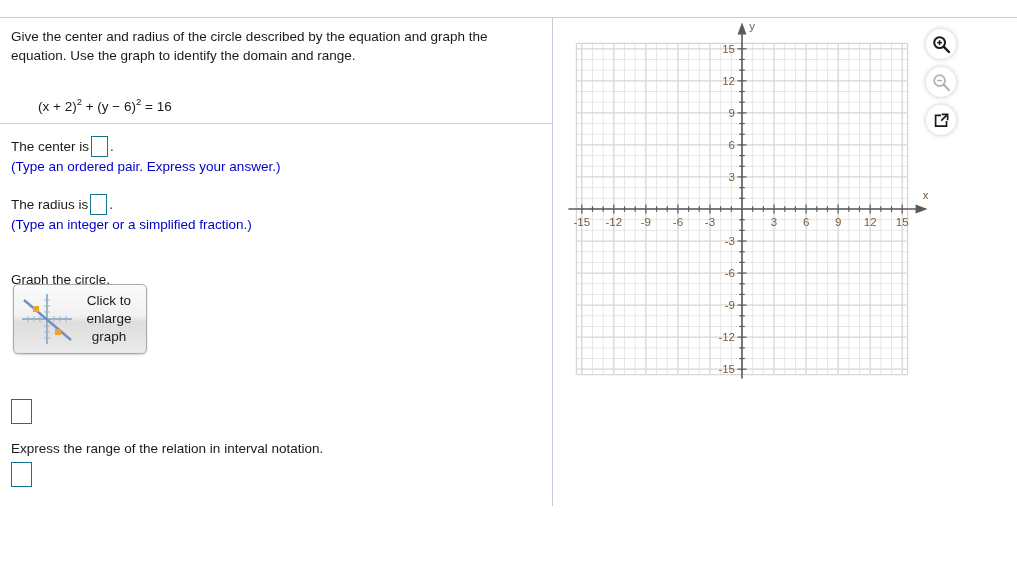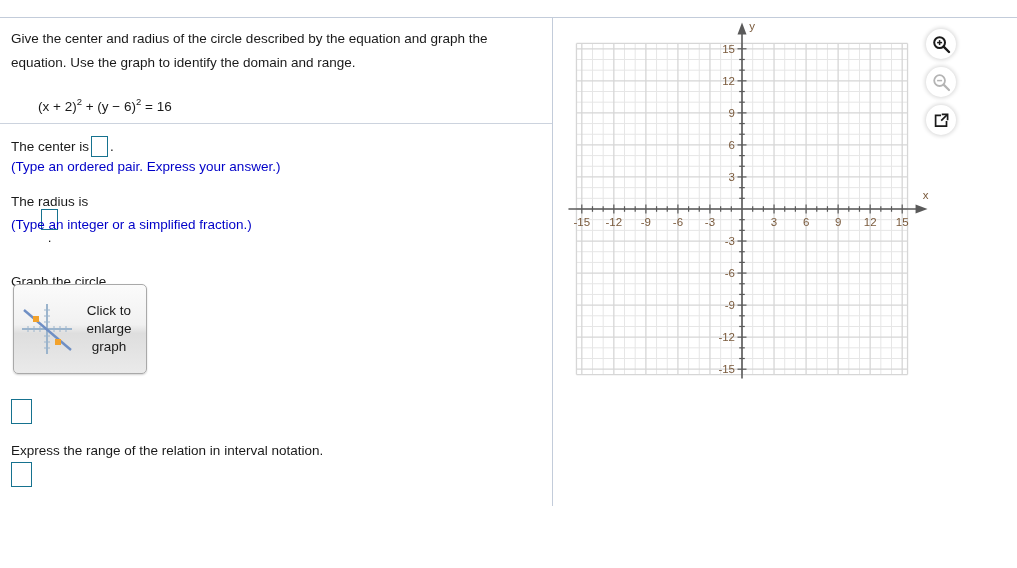--- a/index.html
+++ b/index.html
@@ -30,21 +30,21 @@
   }
   
   #question-panel {
     position: absolute;
     left: 0; top: 18px;
     width: 552px; height: 488px;
   }
   .q-text {
     position: absolute;
     color: #1a1a1a;
-    line-height: 24px;
+    line-height: 19px;
     white-space: pre-wrap;
   }
   #prompt-text {
     left: 11px; top: 9px;
     width: 525px;
   }
   #equation-line {
     position: absolute;
     left: 38px; top: 78px;
     font-size: 13.5px;
@@ -79,28 +79,28 @@
     box-sizing: border-box;
     vertical-align: middle;
   }
   .hint-text {
     position: absolute;
     color: #0000c8;
     white-space: nowrap;
   }
   #center-row  { left: 11px; top: 118px; }
   #center-hint { left: 11px; top: 141px; }
-  #radius-row  { left: 11px; top: 176px; flex-direction: column; }
+  #radius-row  { left: 11px; top: 176px; }
   #radius-hint { left: 11px; top: 199px; }
   #graph-instruction { left: 11px; top: 232px; margin-top: 20px; }
   
   #enlarge-graph-button {
     position: absolute;
     left: 13px; top: 266px;
-    width: 134px; height: 90px;
+    width: 134px; height: 70px;
     border: 1px solid #a9a9a9;
     border-radius: 5px;
     background: linear-gradient(to bottom, #fbfbfb 0%, #f1f1f1 45%, #dedede 55%, #eaeaea 100%);
     box-shadow: 0 1px 2px rgba(0,0,0,0.18);
     box-sizing: border-box;
     display: flex;
     align-items: center;
   }
   #enlarge-thumb {
     width: 62px; height: 62px;

